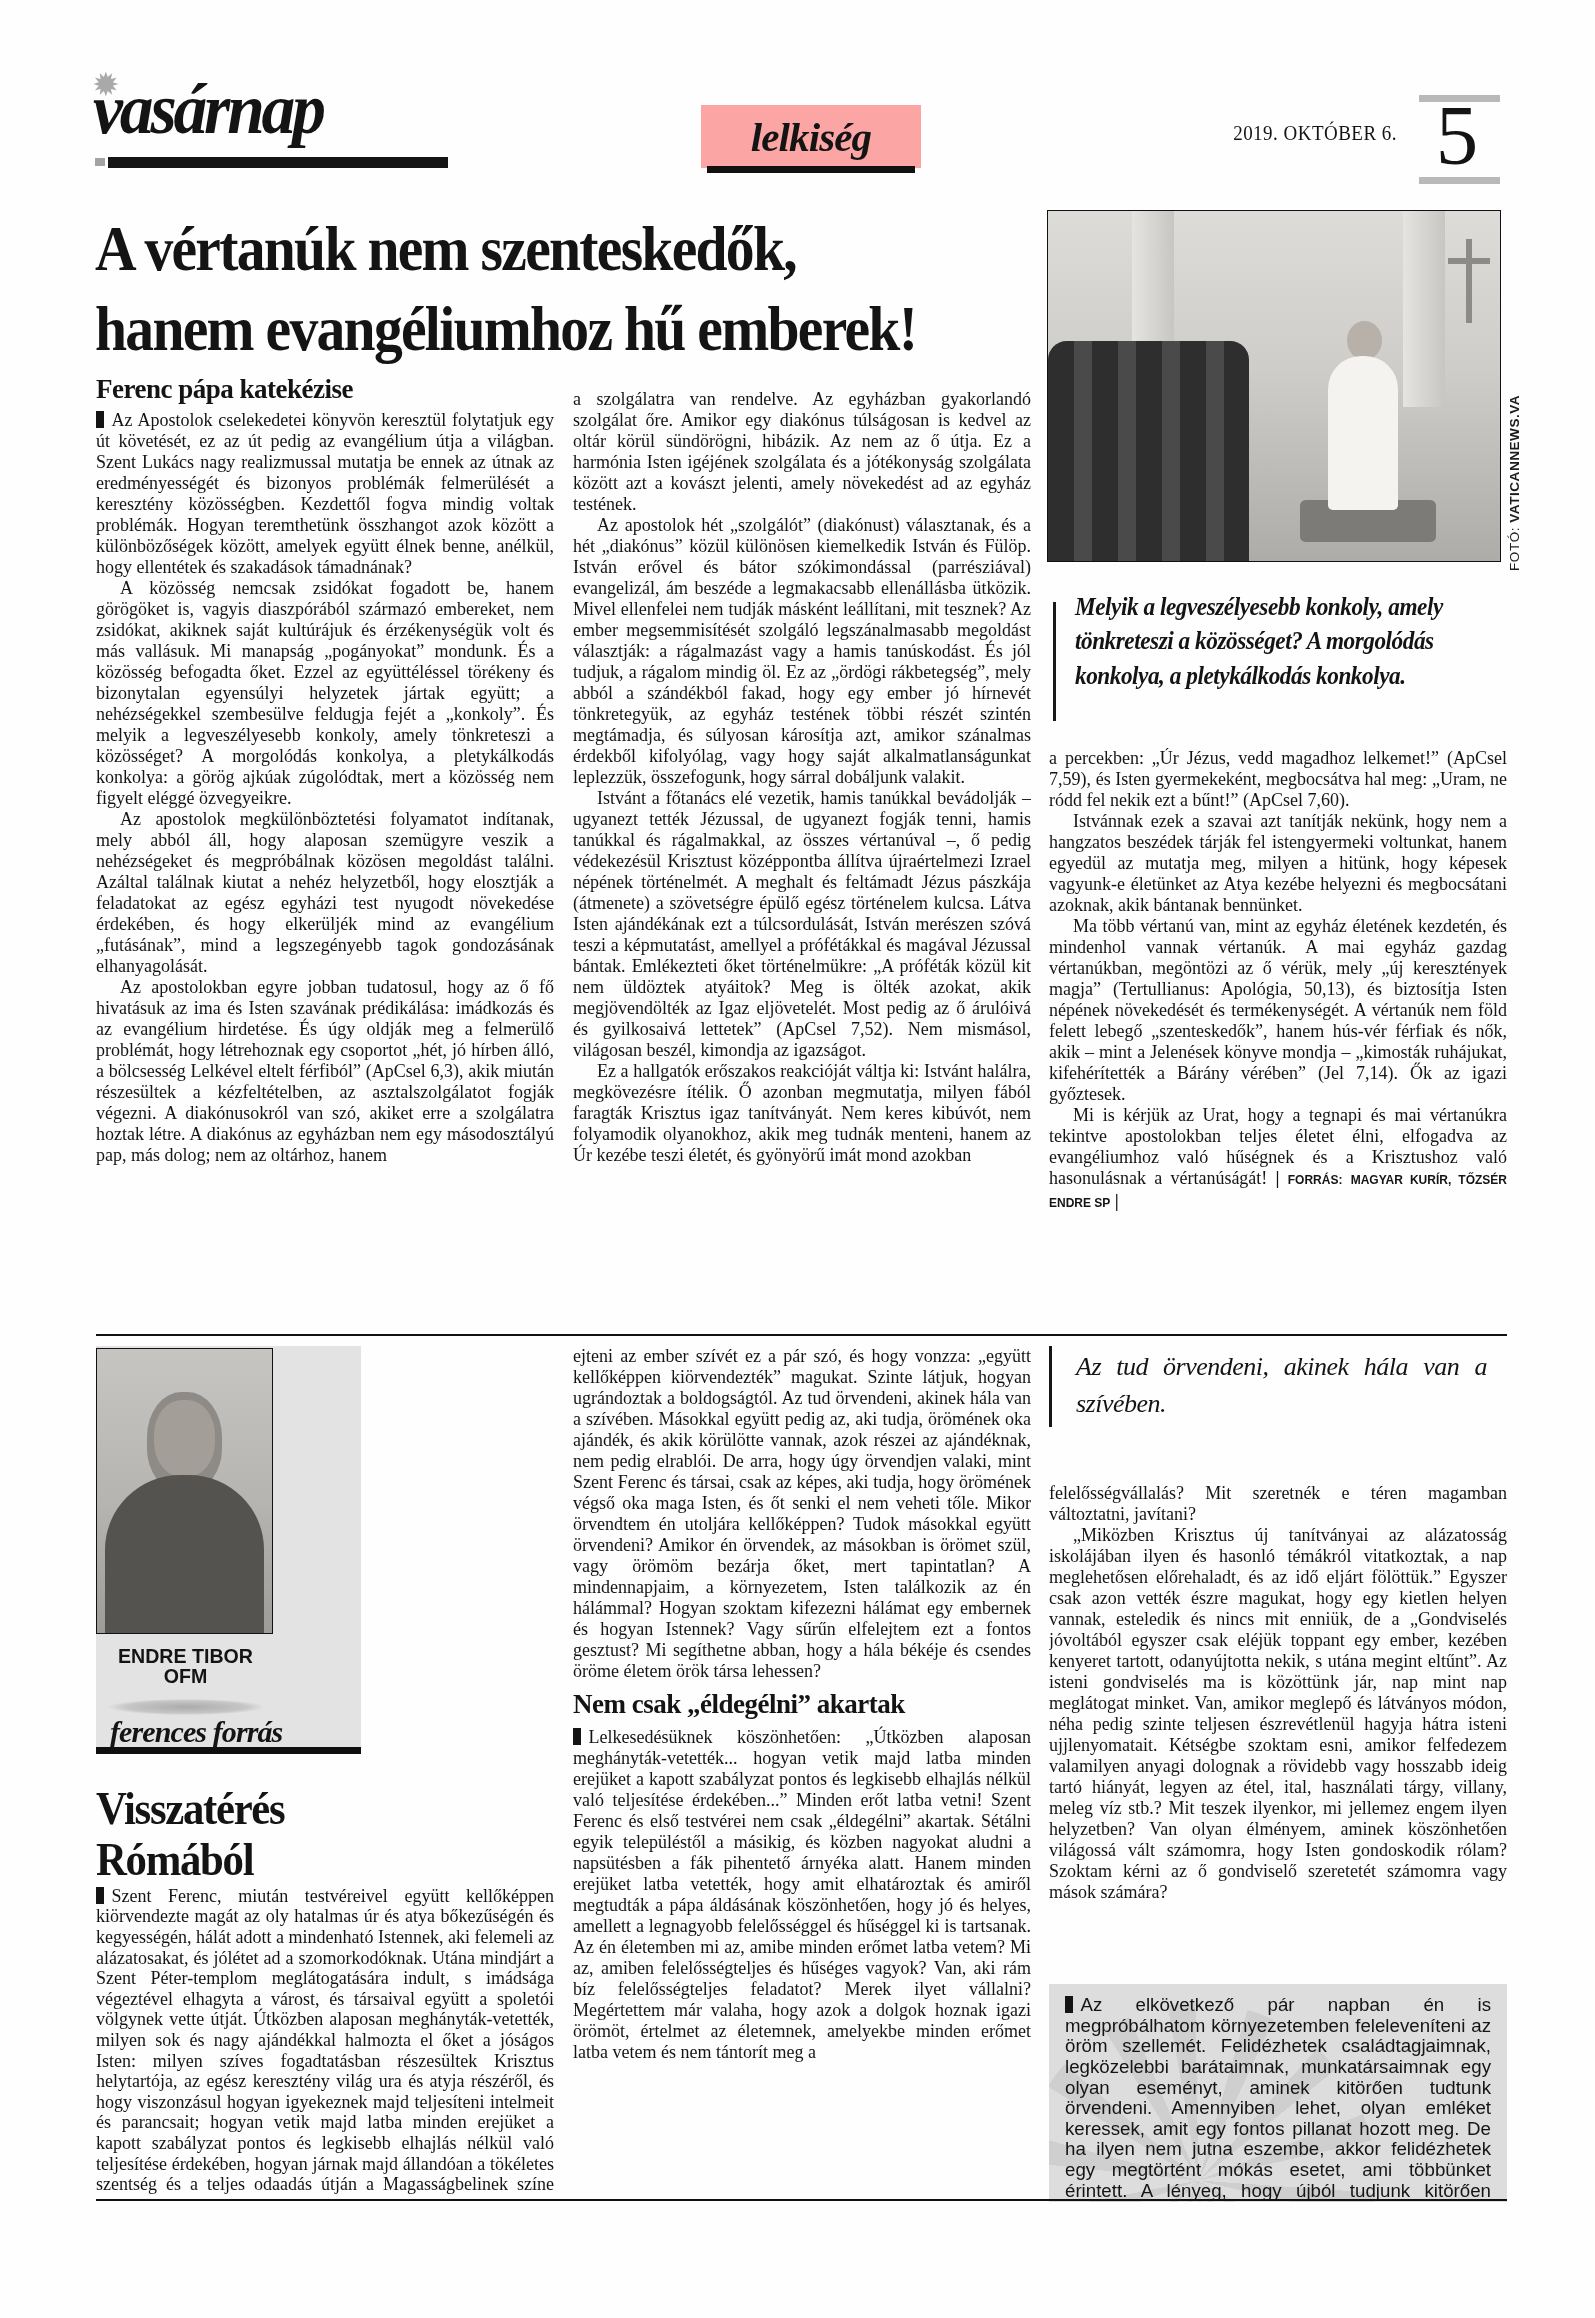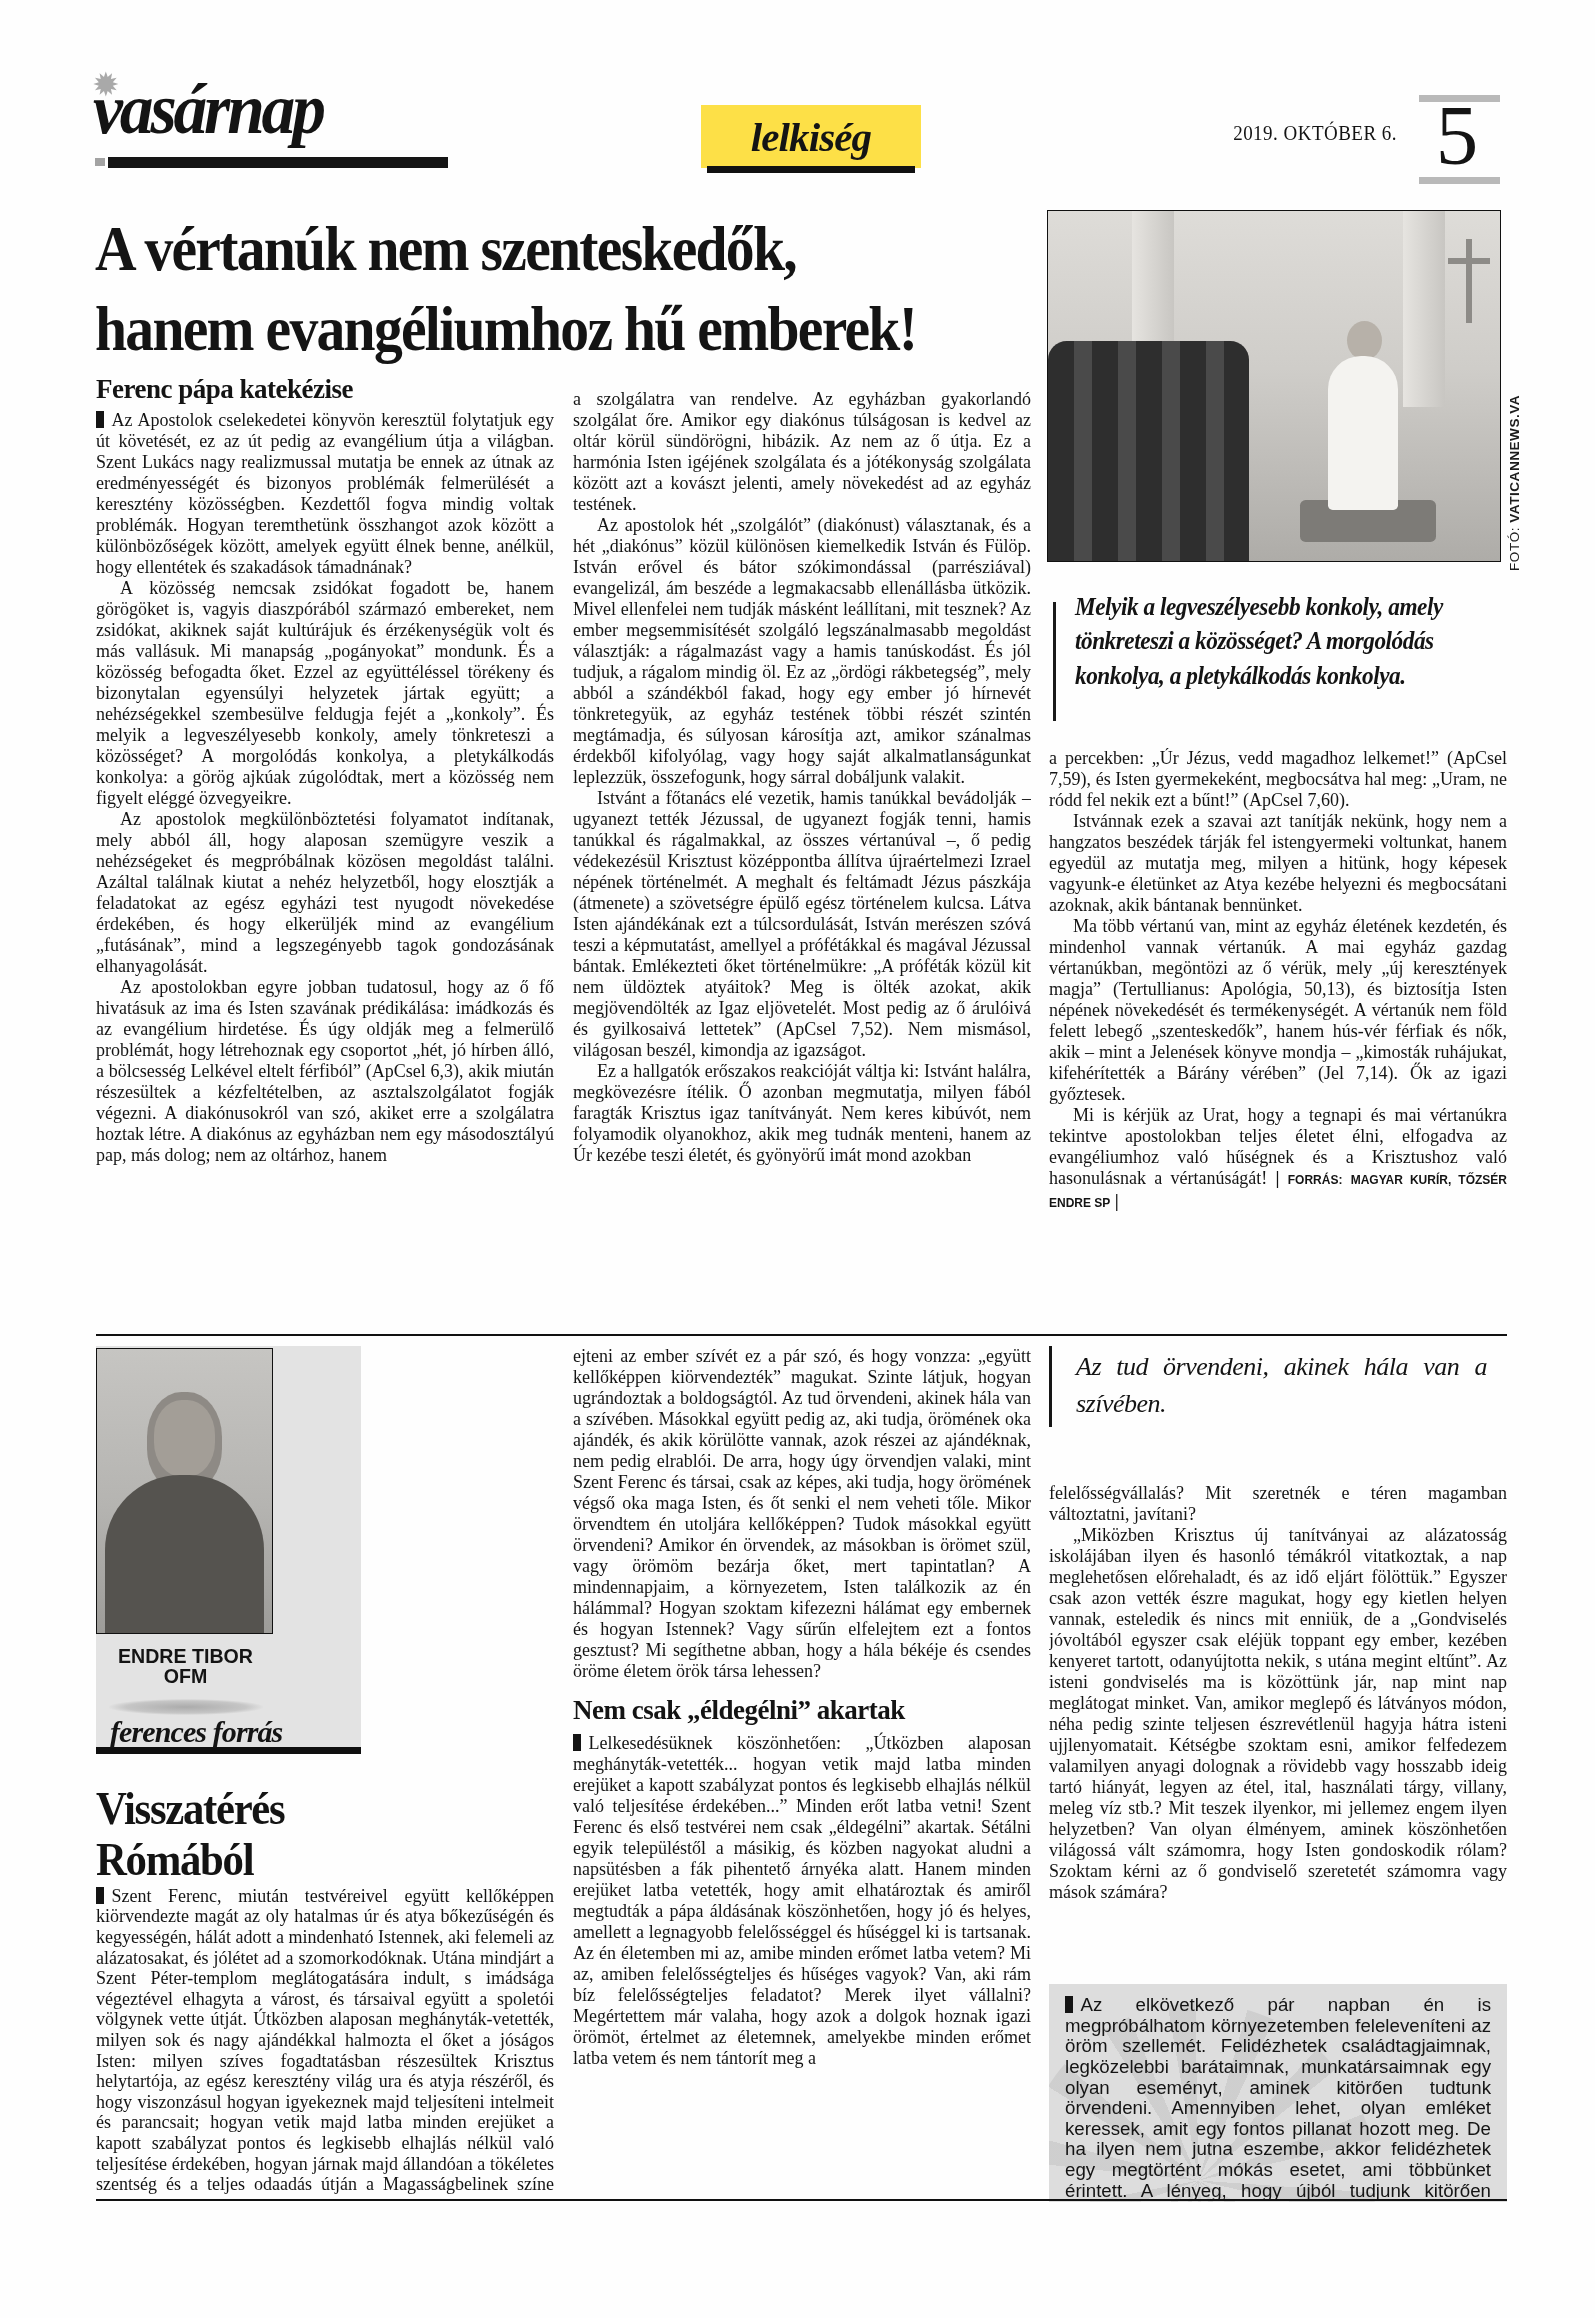--- a/index.html
+++ b/index.html
@@ -7,21 +7,21 @@
         font-family:"Liberation Serif","DejaVu Serif",serif;color:#141414;}
 
   
   .logo{position:absolute;left:93px;top:74px;font-style:italic;font-weight:bold;
         font-size:71px;letter-spacing:-3.3px;line-height:1;transform:scaleX(.95);transform-origin:left top;}
   .logo-star{position:absolute;left:92px;top:65px;font-family:"DejaVu Sans",sans-serif;
         font-size:33px;color:#a9a9a9;}
   .logo-bar{position:absolute;left:108px;top:157px;width:340px;height:10.7px;background:#151515;}
   .logo-bar-gray{position:absolute;left:95px;top:158px;width:10.3px;height:8px;background:#a3a3a3;}
 
-  .section-box{position:absolute;left:701px;top:105px;width:220px;height:63px;background:#fde047;
+  .section-box{position:absolute;left:701px;top:105px;width:220px;height:63px;background:#fca5a5;
         display:flex;align-items:center;justify-content:center;}
   .section-box span{font-style:italic;font-weight:bold;font-size:41px;letter-spacing:-0.9px;}
   .section-bar{position:absolute;left:707px;top:166px;width:208px;height:7px;background:#111;}
 
   .date{position:absolute;left:1159px;top:122px;width:238px;text-align:right;font-size:20px;
         letter-spacing:0.5px;transform:scaleX(.95);transform-origin:right top;white-space:nowrap;}
   .pageno{position:absolute;left:1408px;top:93px;width:98px;text-align:center;
         font-size:85px;line-height:1;font-weight:400;}
   .pbar{position:absolute;left:1419px;width:81px;height:7px;background:#b9b9b9;}
   .pbar.top{top:95px;} .pbar.bot{top:177px;}
@@ -91,21 +91,21 @@
   .pp-shadow{width:154px;height:16px;margin:12px auto 0;
         background:radial-gradient(ellipse at center,#ababab 0%,#c6c6c6 55%,rgba(255,255,255,0) 72%);}
 
   .kicker2{width:265px;background:#e3e3e3;border-bottom:7px solid #0f0f0f;
         font-style:italic;font-weight:bold;font-size:30px;letter-spacing:-0.9px;
         padding:3.7px 0 4.7px 14px;box-sizing:border-box;}
   .title2{margin-top:29px;font-weight:bold;font-size:46px;line-height:1.12;letter-spacing:-1.4px;
         transform:scaleX(.93);transform-origin:left top;}
   .intro2{margin-top:27px;}
 
-  .subhead2{font-weight:bold;font-size:27px;letter-spacing:-0.5px;margin:18px 0 12px 0;text-indent:0;}
+  .subhead2{font-weight:bold;font-size:27px;letter-spacing:-0.5px;margin:12px 0 12px 0;text-indent:0;}
 
   .pullquote{border-left:3.3px solid #161616;padding:2.8px 0 4.7px 24px;margin-bottom:56px;
         font-style:italic;font-size:26px;line-height:1.42;letter-spacing:-0.5px;width:411px;}
 
   .graybox{position:absolute;left:1049px;top:1984px;width:458px;height:218px;background:#dddddd;
         box-sizing:border-box;padding:11.2px 16px;overflow:hidden;}
   .graybox .burst{position:absolute;left:-28px;top:18.7px;width:355px;height:355px;border-radius:50%;
         background:repeating-conic-gradient(from -10deg at 50% 50%,#cccccc 0deg 9deg,rgba(0,0,0,0) 9deg 26deg);
         opacity:.85;}
   .graybox .btext{position:relative;font-family:"Liberation Sans","DejaVu Sans",sans-serif;

